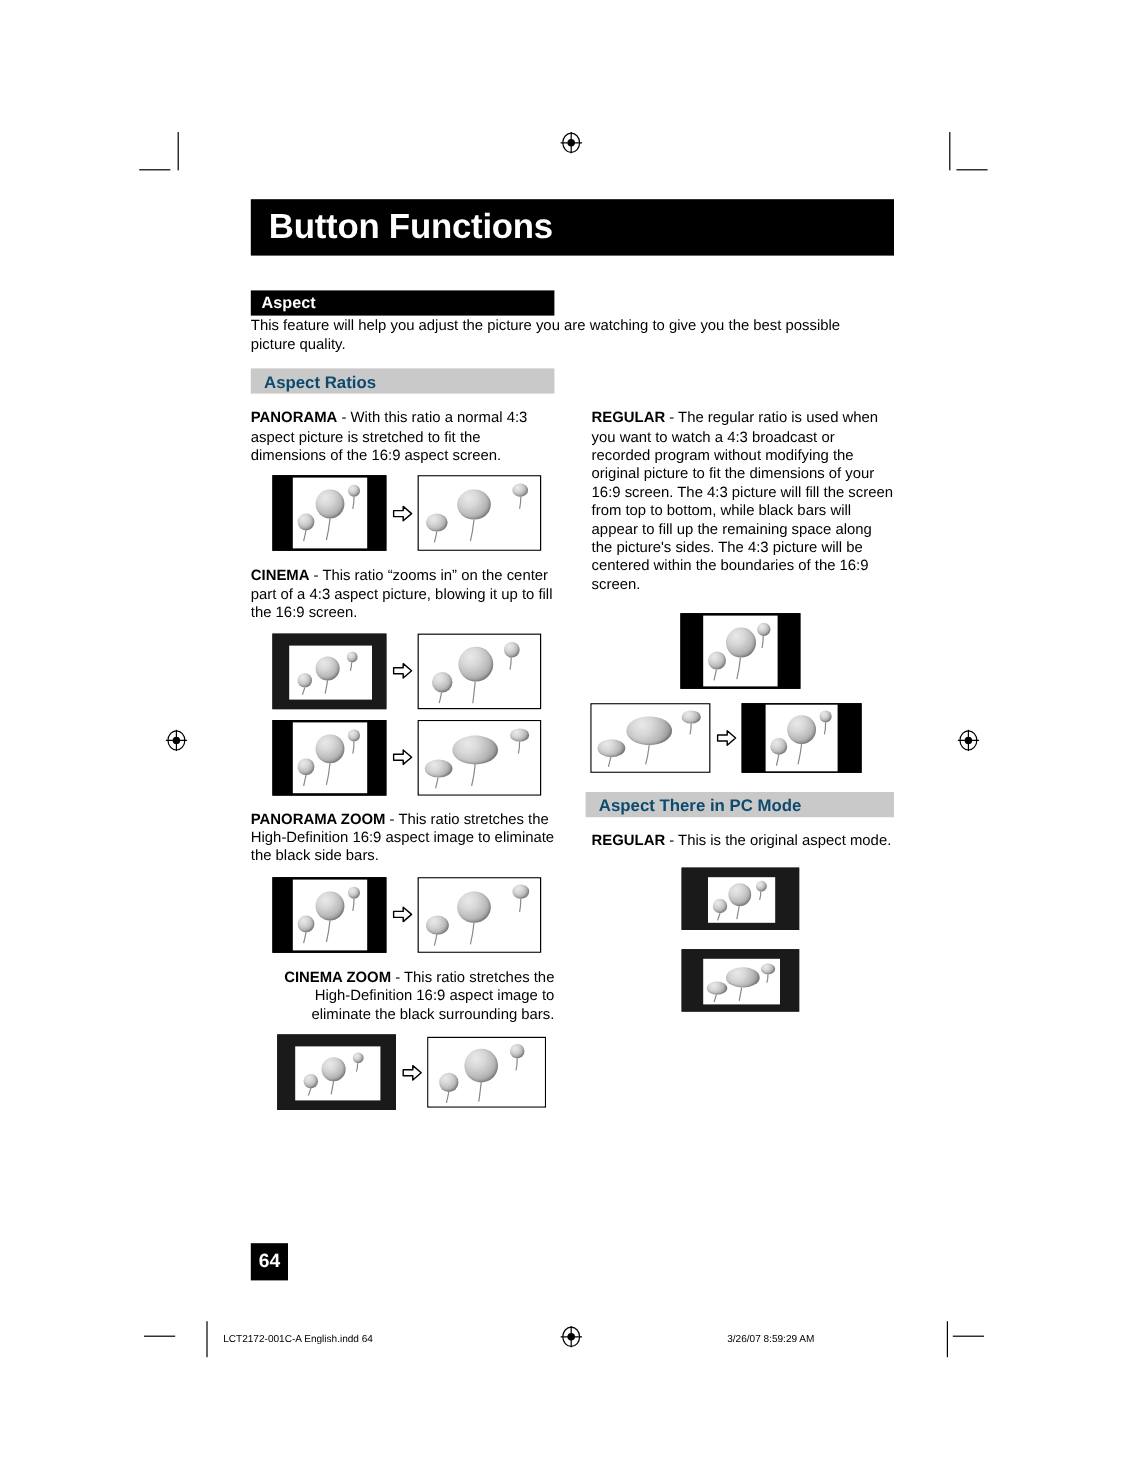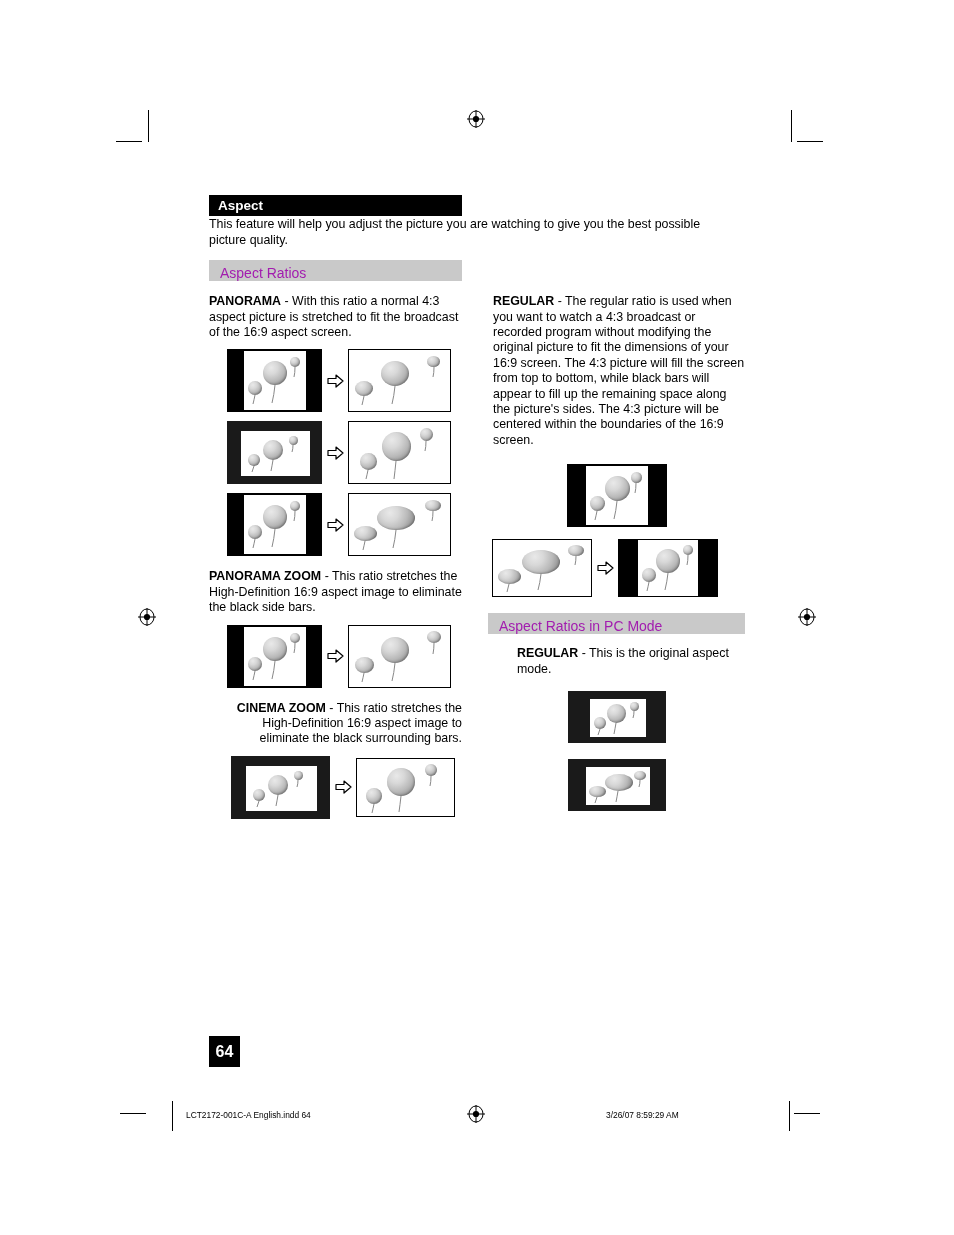--- a/index.html
+++ b/index.html
@@ -36,25 +36,25 @@
   
   .head-black{
     background:#000;color:#fff;
     width:253px;height:21px;
     display:flex;align-items:center;
     padding-left:9px;box-sizing:border-box;
     font-size:13.5px;font-weight:bold;
     margin-top:29px;
   }
   .head-gray{
-    background:#c9c9c9;color:#a21caf;
+    background:#c9c9c9;color:#0c4a6e;
     width:253px;height:21px;
-    display:flex;align-items:flex-end;
+    display:flex;align-items:center;
     padding-left:11px;box-sizing:border-box;
-    font-size:14px;font-weight:normal;
+    font-size:14px;font-weight:bold;
   }
   .head-gray.wide{width:257px;}
 
   .intro{
     font-size:12.4px;line-height:15.6px;
     margin-top:1px;margin-bottom:12px;
     width:520px;
   }
 
   
@@ -163,36 +163,39 @@
   <svg width="18" height="18" viewBox="0 0 18 18">
     <ellipse cx="9" cy="9" rx="7" ry="8" fill="none" stroke="#000" stroke-width="1"></ellipse>
     <circle cx="9" cy="9" r="3.1" fill="#000"></circle>
     <line x1="9" y1="0" x2="9" y2="18" stroke="#000" stroke-width="1"></line>
     <line x1="0" y1="9" x2="18" y2="9" stroke="#000" stroke-width="1"></line>
   </svg>
 </div>
 
 <div class="page">
 
+  <div class="title-bar">
+    <span class="t">Button Functions</span>
+  </div>
 
   <div class="head-black">
     <span>Aspect</span>
   </div>
 
   <div class="intro">This feature will help you adjust the picture you are watching to give you the best possible picture quality.</div>
 
   <div class="head-gray">
     <span>Aspect Ratios</span>
   </div>
 
   <div class="cols">
 
     <div class="col-l">
 
-      <p class="para blk"><b>PANORAMA</b><span> - With this ratio a normal 4:3 aspect picture is stretched to fit the broadcast of the 16:9 aspect screen.</span></p>
+      <p class="para blk"><b>PANORAMA</b><span> - With this ratio a normal 4:3 aspect picture is stretched to fit the dimensions of the 16:9 aspect screen.</span></p>
       <div class="illus indent">
 
         <div class="screen pillar" style="width:95px;height:63px;">
           <div class="pic" style="left:16px;top:1px;width:62px;height:59px;">
             <div class="balloon" style="left:19px;top:10px;width:24px;height:24px;">
                 <div class="bub"></div>
               </div>
             <div class="balloon" style="left:4px;top:30px;width:14px;height:14px;">
                 <div class="bub"></div>
               </div>
@@ -229,20 +232,21 @@
               <svg width="101" height="61">
                   <path d="M46 36 Q45 46 43 54" stroke="#888" fill="none" stroke-width="1"></path>
                   <path d="M15 46 Q14 51 13 55" stroke="#888" fill="none" stroke-width="1"></path>
                   <path d="M85 17 Q85 23 84 27" stroke="#888" fill="none" stroke-width="1"></path>
                 </svg>
             </div>
           </div>
         </div>
       </div>
 
+      <p class="para blk"><b>CINEMA</b><span> - This ratio “zooms in” on the center part of a 4:3 aspect picture, blowing it up to fill the 16:9 screen.</span></p>
       <div class="illus indent">
         <div class="screen framed" style="width:95px;height:63px;">
           <div class="pic" style="left:13px;top:9px;width:69px;height:45px;">
             <div class="balloon" style="left:22px;top:9px;width:20px;height:20px;">
                 <div class="bub"></div>
               </div>
             <div class="balloon" style="left:7px;top:23px;width:12px;height:12px;">
                 <div class="bub"></div>
               </div>
             <div class="balloon" style="left:48px;top:5px;width:9px;height:9px;">
@@ -503,24 +507,24 @@
                   <path d="M30 33 Q29 42 27 50" stroke="#888" fill="none" stroke-width="1"></path>
                   <path d="M11 42 Q10 47 9 51" stroke="#888" fill="none" stroke-width="1"></path>
                   <path d="M50 15 Q50 21 49 25" stroke="#888" fill="none" stroke-width="1"></path>
                 </svg>
             </div>
           </div>
         </div>
       </div>
 
       <div class="head-gray wide" style="margin-top:16px;">
-        <span>Aspect Ratios in PC Mode</span>
-      </div>
-
-      <p class="para" style="padding-left:5px;margin-top:12px;margin-left:24px;"><b>REGULAR</b><span> - This is the original aspect mode.</span></p>
+        <span>Aspect There in PC Mode</span>
+      </div>
+
+      <p class="para" style="padding-left:5px;margin-top:12px;"><b>REGULAR</b><span> - This is the original aspect mode.</span></p>
       <div class="illus center" style="margin-top:14px;">
         <div class="screen framed" style="width:98px;height:52px;">
           <div class="pic" style="left:21px;top:7px;width:56px;height:38px;">
             <div class="balloon" style="left:17px;top:5px;width:19px;height:19px;">
                 <div class="bub"></div>
               </div>
             <div class="balloon" style="left:4px;top:18px;width:12px;height:12px;">
                 <div class="bub"></div>
               </div>
             <div class="balloon" style="left:40px;top:3px;width:9px;height:9px;">

